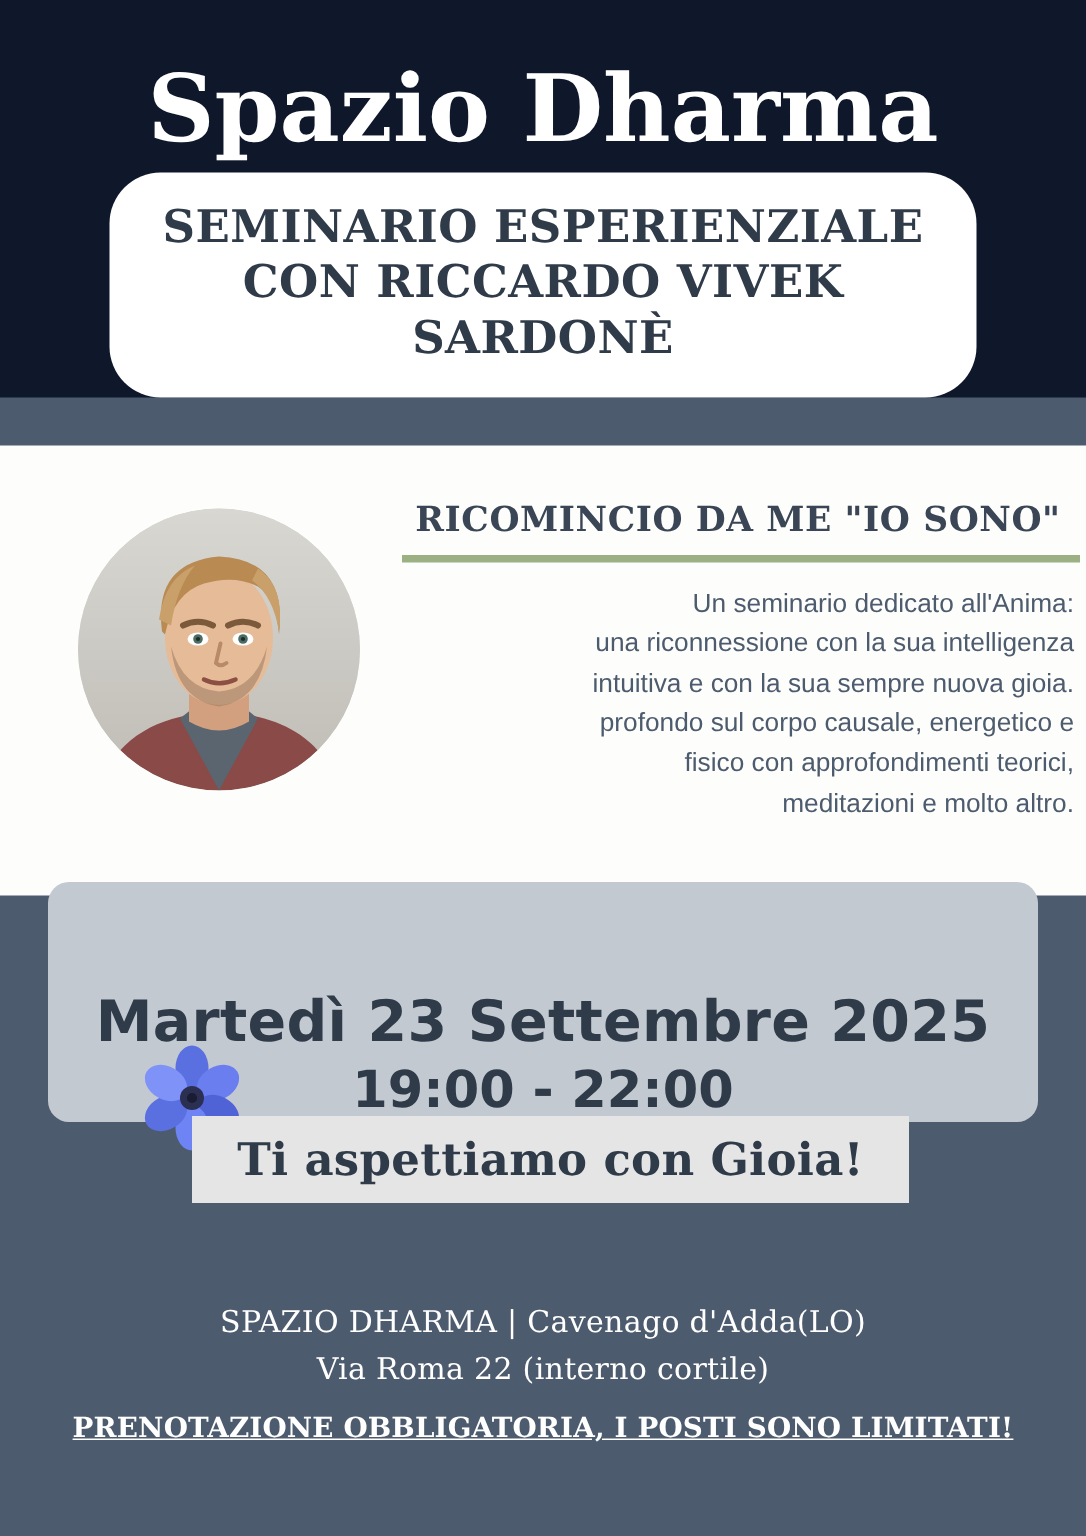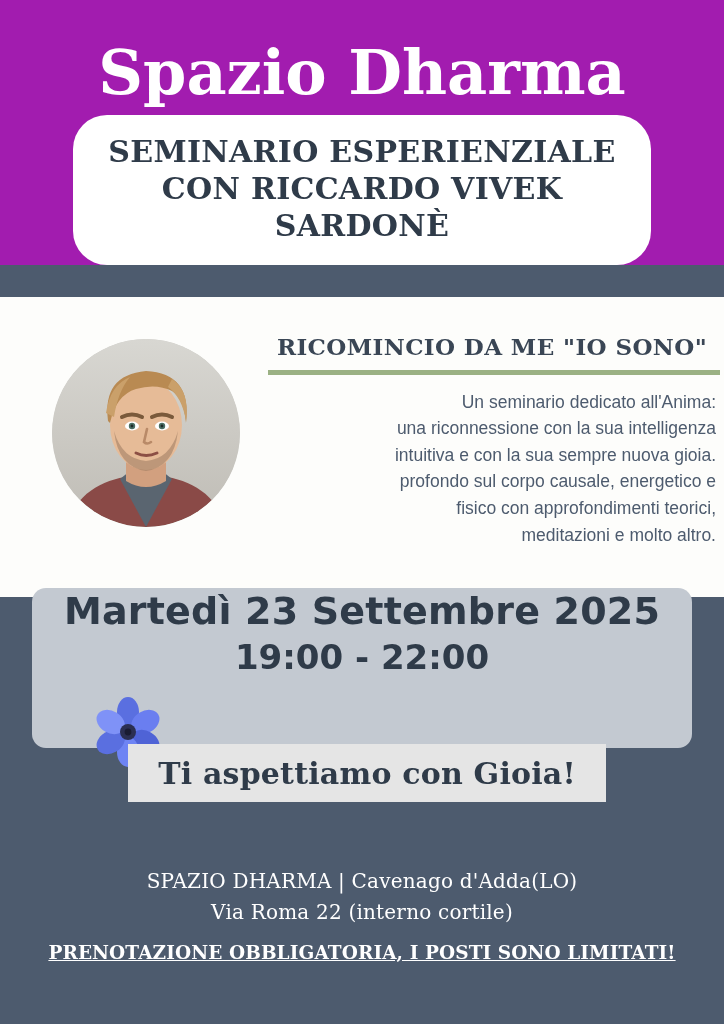--- a/index.html
+++ b/index.html
@@ -18,21 +18,21 @@
     position: relative;
     width: 724px;
     height: 1024px;
     background: #4d5b6e;
     overflow: hidden;
   }
 
   
   .header {
     width: 100%;
-    background: #a21caf;
+    background: #0f172a;
     padding: 40px 0 0 0;
     text-align: center;
   }
   .brand-title {
     font-family: "DejaVu Serif", "Liberation Serif", serif;
     font-weight: bold;
     color: #ffffff;
     font-size: 62px;
     letter-spacing: 0px;
     line-height: 1.05;
@@ -120,21 +120,21 @@
     position: absolute;
     left: 32px;
     top: 588px;
     width: 660px;
     height: 160px;
     background: #c3c9d1;
     border-radius: 14px;
     display: flex;
     flex-direction: column;
     align-items: center;
-    justify-content: flex-start;
+    justify-content: flex-end;
   }
   .date-line {
     font-family: "DejaVu Sans", sans-serif;
     font-weight: bold;
     color: #2f3b49;
     font-size: 38px;
     letter-spacing: 0.2px;
     line-height: 1.25;
   }
   .time-line {

